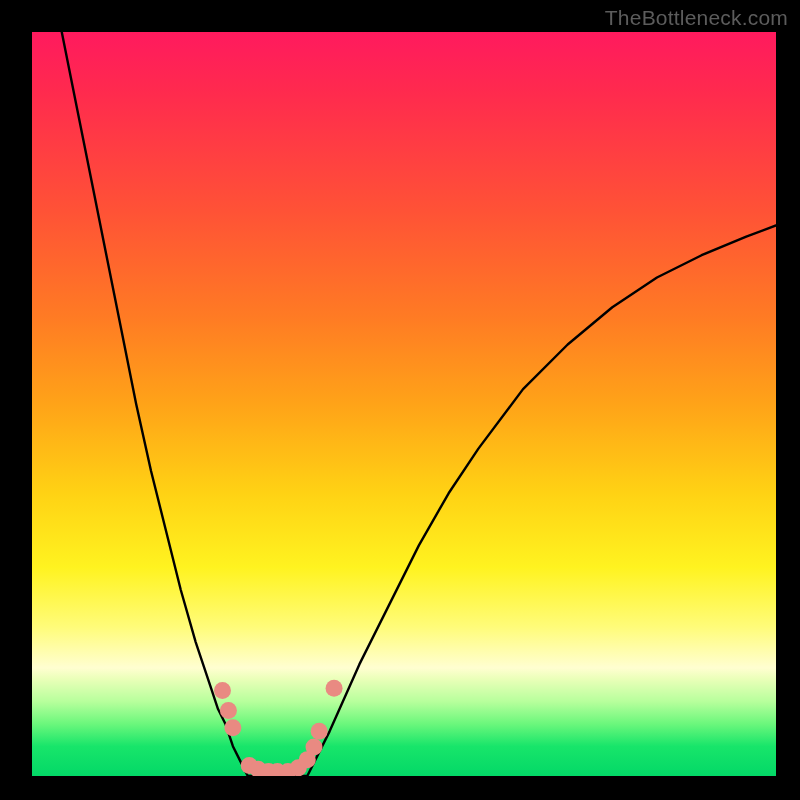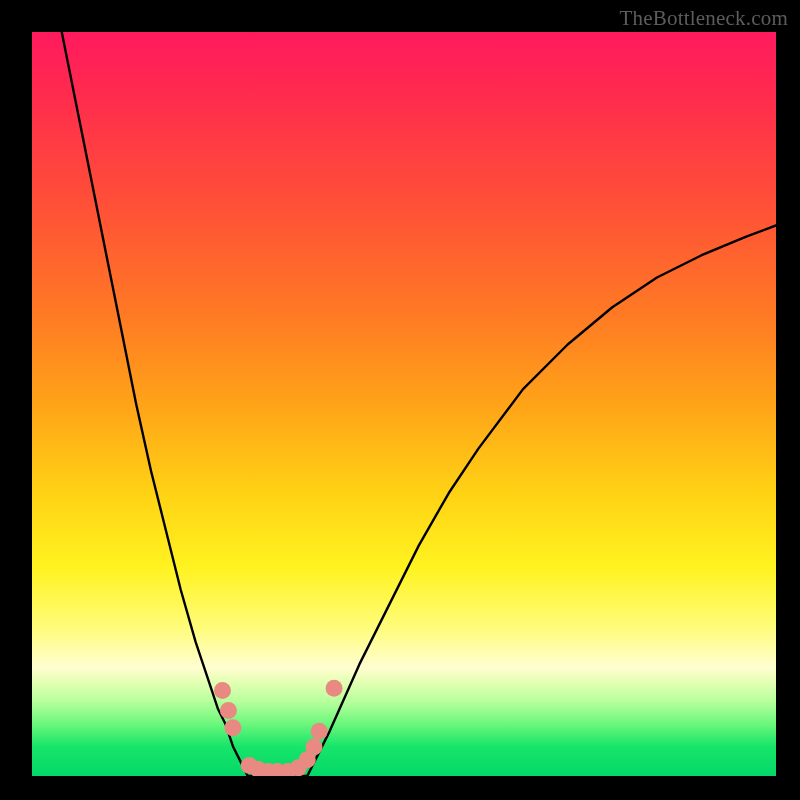--- a/index.html
+++ b/index.html
@@ -47,21 +47,20 @@
   }
   .watermark {
     position: absolute;
     top: 6px;
     right: 12px;
     color: #5c5c5c;
     font-size: 21px;
     font-weight: 500;
     letter-spacing: 0.2px;
     user-select: none;
-    font-family: Liberation Serif, serif;
   }
   svg.curves {
     position: absolute;
     left: 0;
     top: 0;
     width: 744px;
     height: 744px;
   }
 </style>
 </head>

